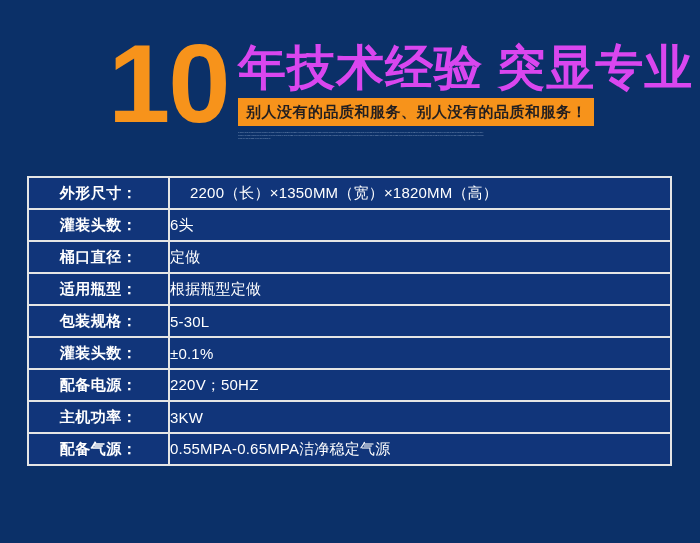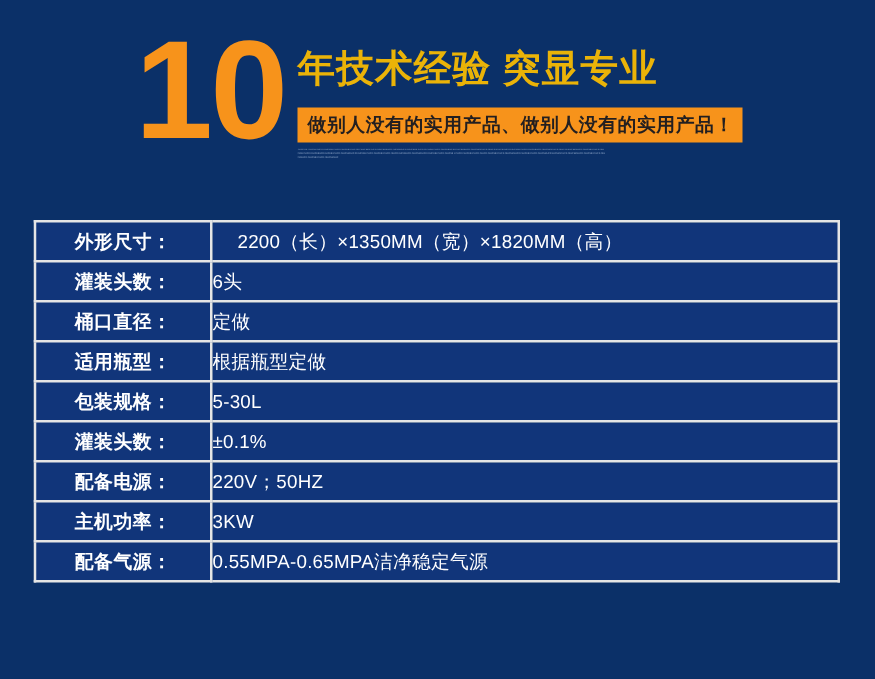--- a/index.html
+++ b/index.html
@@ -13,43 +13,43 @@
     height: 543px;
     background: #0b3068;
     overflow: hidden;
     font-family: "Liberation Sans", "DejaVu Sans", sans-serif;
   }
 
   
   .banner {
     position: absolute;
     left: 0;
-    top: 0;
+    top: 12px;
     width: 600px;
     height: 160px;
   }
   .banner-number {
     position: absolute;
     left: 108px;
     top: 16px;
     font-size: 112px;
     line-height: 112px;
     font-weight: bold;
     color: #f7931b;
     letter-spacing: -2px;
     font-family: "Liberation Sans", "DejaVu Sans", sans-serif;
   }
   .banner-headline {
     position: absolute;
     left: 238px;
     top: 32px;
-    font-size: 30px;
+    font-size: 48px;
     line-height: 48px;
     font-weight: bold;
-    color: #eab308;
+    color: #d946ef;
     letter-spacing: 1px;
     white-space: nowrap;
   }
   .banner-subbar {
     position: absolute;
     left: 238px;
     top: 86px;
     width: 356px;
     height: 28px;
     background: #f7931b;
@@ -119,21 +119,21 @@
 </style>
 </head>
 <body>
 
 <div id="page">
 
   <div class="banner">
     <div class="banner-number">10</div>
     <div class="banner-headline">年技术经验 突显专业</div>
     <div class="banner-subbar">
-      <span class="banner-subbar-text">做别人没有的实用产品、做别人没有的实用产品！</span>
+      <span class="banner-subbar-text">别人没有的品质和服务、别人没有的品质和服务！</span>
     </div>
     <div class="banner-microtext">JHDFK34JHF93JHFKJ3HF9834HFKJ3HF9834HFJKDSHF9834HFKJ3HF983HFKJHF983HFKJ3HF9834HFKJDSH934HFKJ3HF98HF3K4HF983HFKJ3HF9834HFKJ3HFK34HF93HFKJ3HF9834HFKJ3HF98HFKJ3HF9834HFKJ3HFJK3HF983HFKJ3HF9834HFKJ3HF9834HFKJ3HF98HFK3HF9834HFKJ3HF983HFJK3HF9834HFKJ3HF9834HFKJ3HFK3HF98HFKJ3HF983HFKJ3HF9834HFKJ3HF98 34HFKJ3HF9834HFKJ3HFKJ3HF9834HFKJ3HF983HFKJ3HF9834HFKJ3HF98HFK3HF9834HFKJ3HF983HFKJ3HF9834HFKJ3HF98HFKJ3HF9834HFKJ3HF983HF</div>
   </div>
 
   <table class="spec-table">
     <tbody>
       <tr>
         <td class="cell-label">外形尺寸：</td>
         <td class="cell-value indented">2200（长）×1350MM（宽）×1820MM（高）</td>
       </tr>

